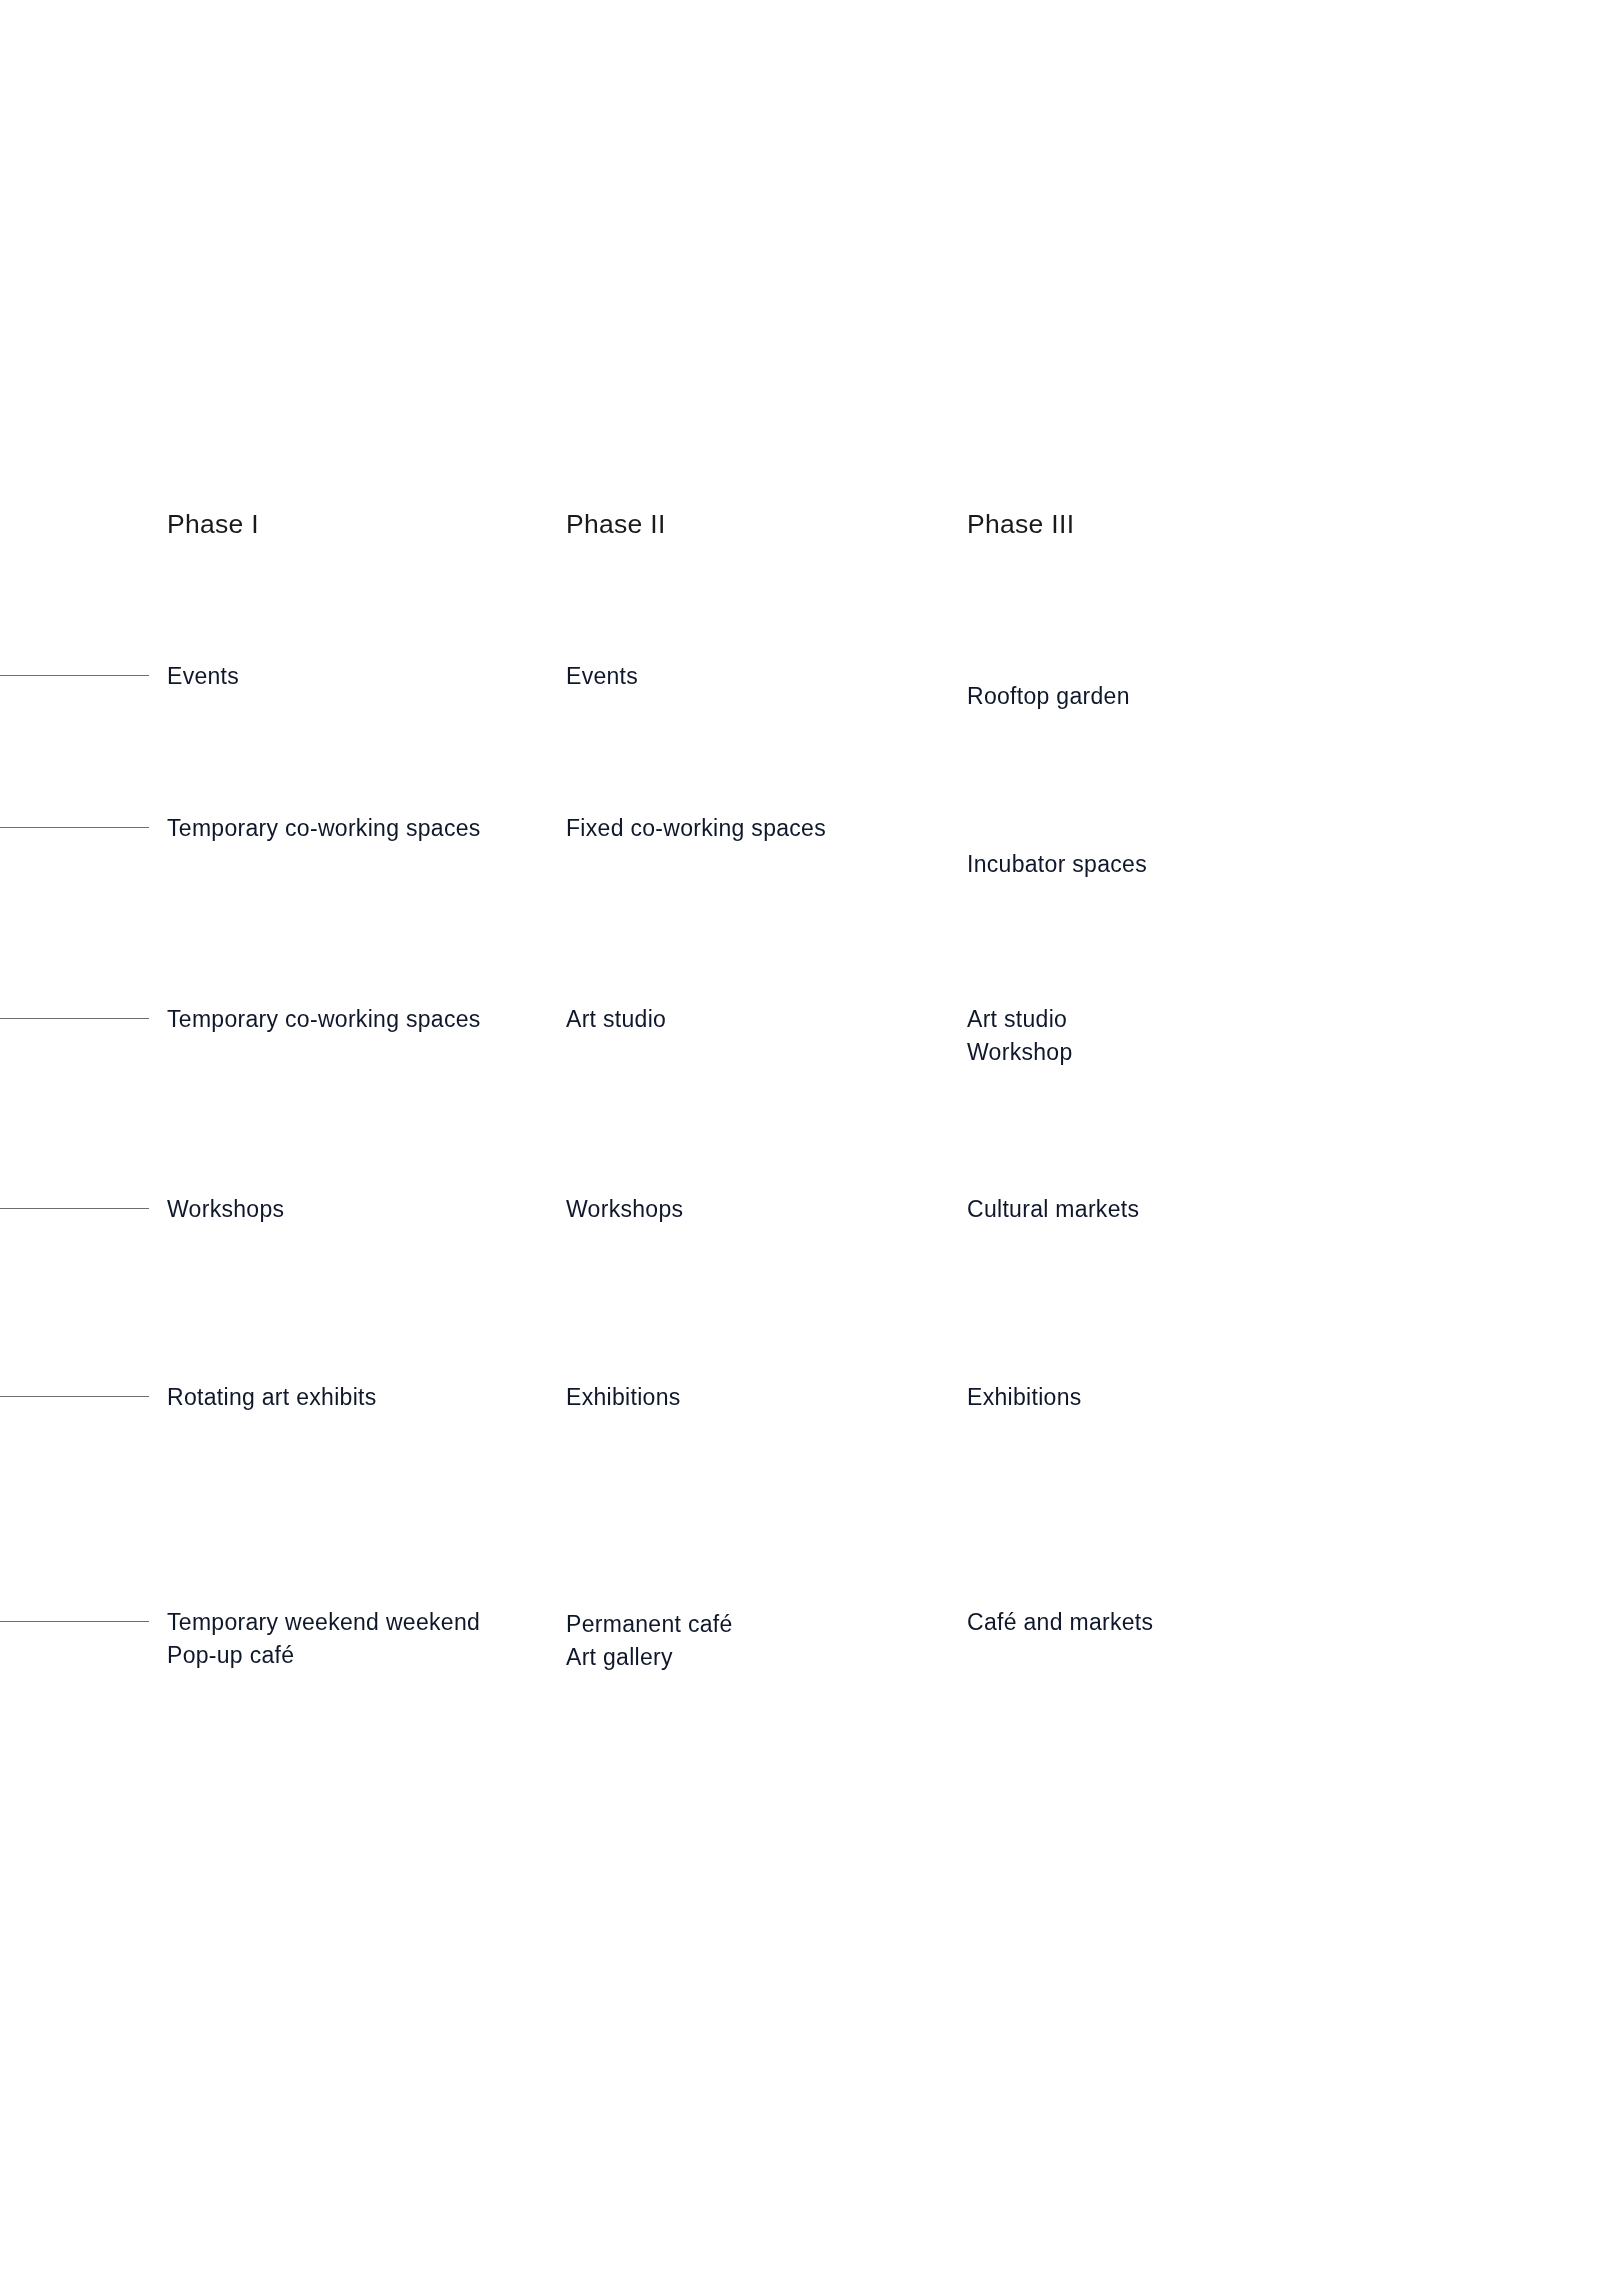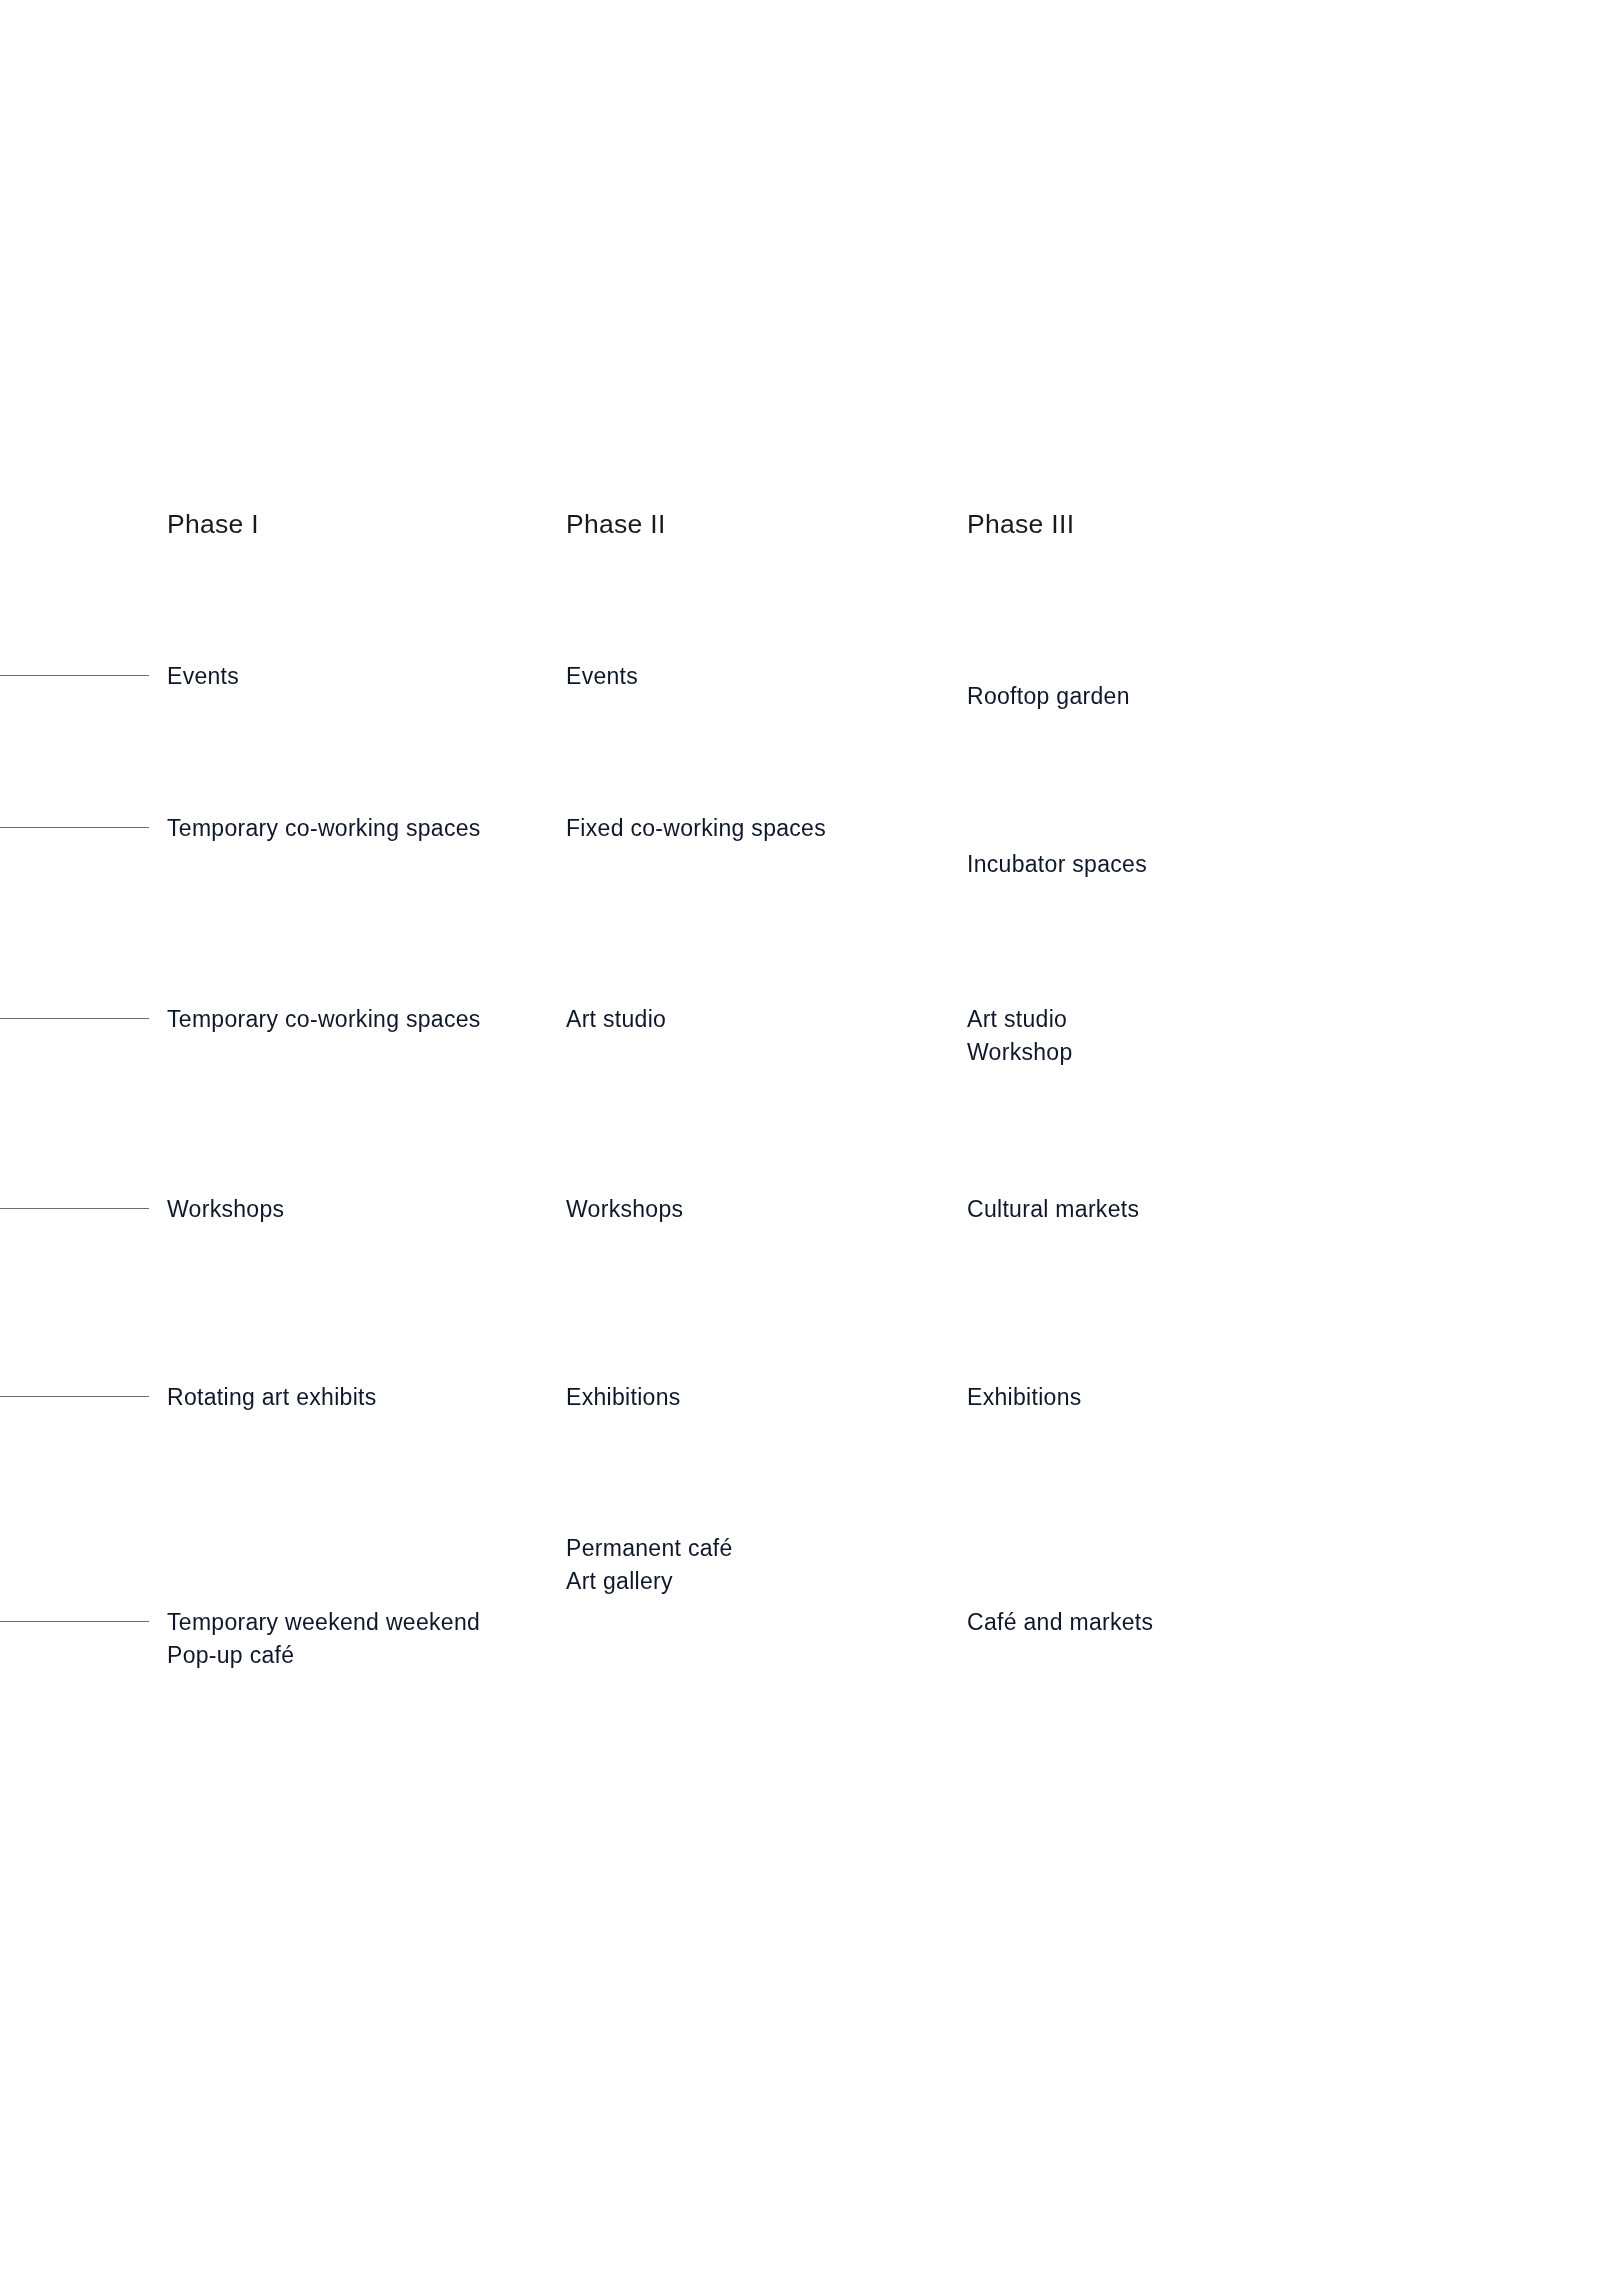--- a/index.html
+++ b/index.html
@@ -96,18 +96,18 @@
   <div class="cell col-3" style="top:1193px">Cultural markets</div>
 
   <div class="row-rule" style="top:1396px"></div>
   <div class="cell col-1" style="top:1381px">Rotating art exhibits</div>
   <div class="cell col-2" style="top:1381px">Exhibitions</div>
   <div class="cell col-3" style="top:1381px">Exhibitions</div>
 
   <div class="row-rule" style="top:1621px"></div>
   <div class="cell col-1" style="top:1606px">Temporary weekend weekend
 Pop-up café</div>
-  <div class="cell col-2" style="top:1532px">Permanent café
+  <div class="cell col-2" style="top:1608px">Permanent café
 Art gallery</div>
   <div class="cell col-3" style="top:1606px">Café and markets</div>
 
 </div>
 
 
 </body></html>

